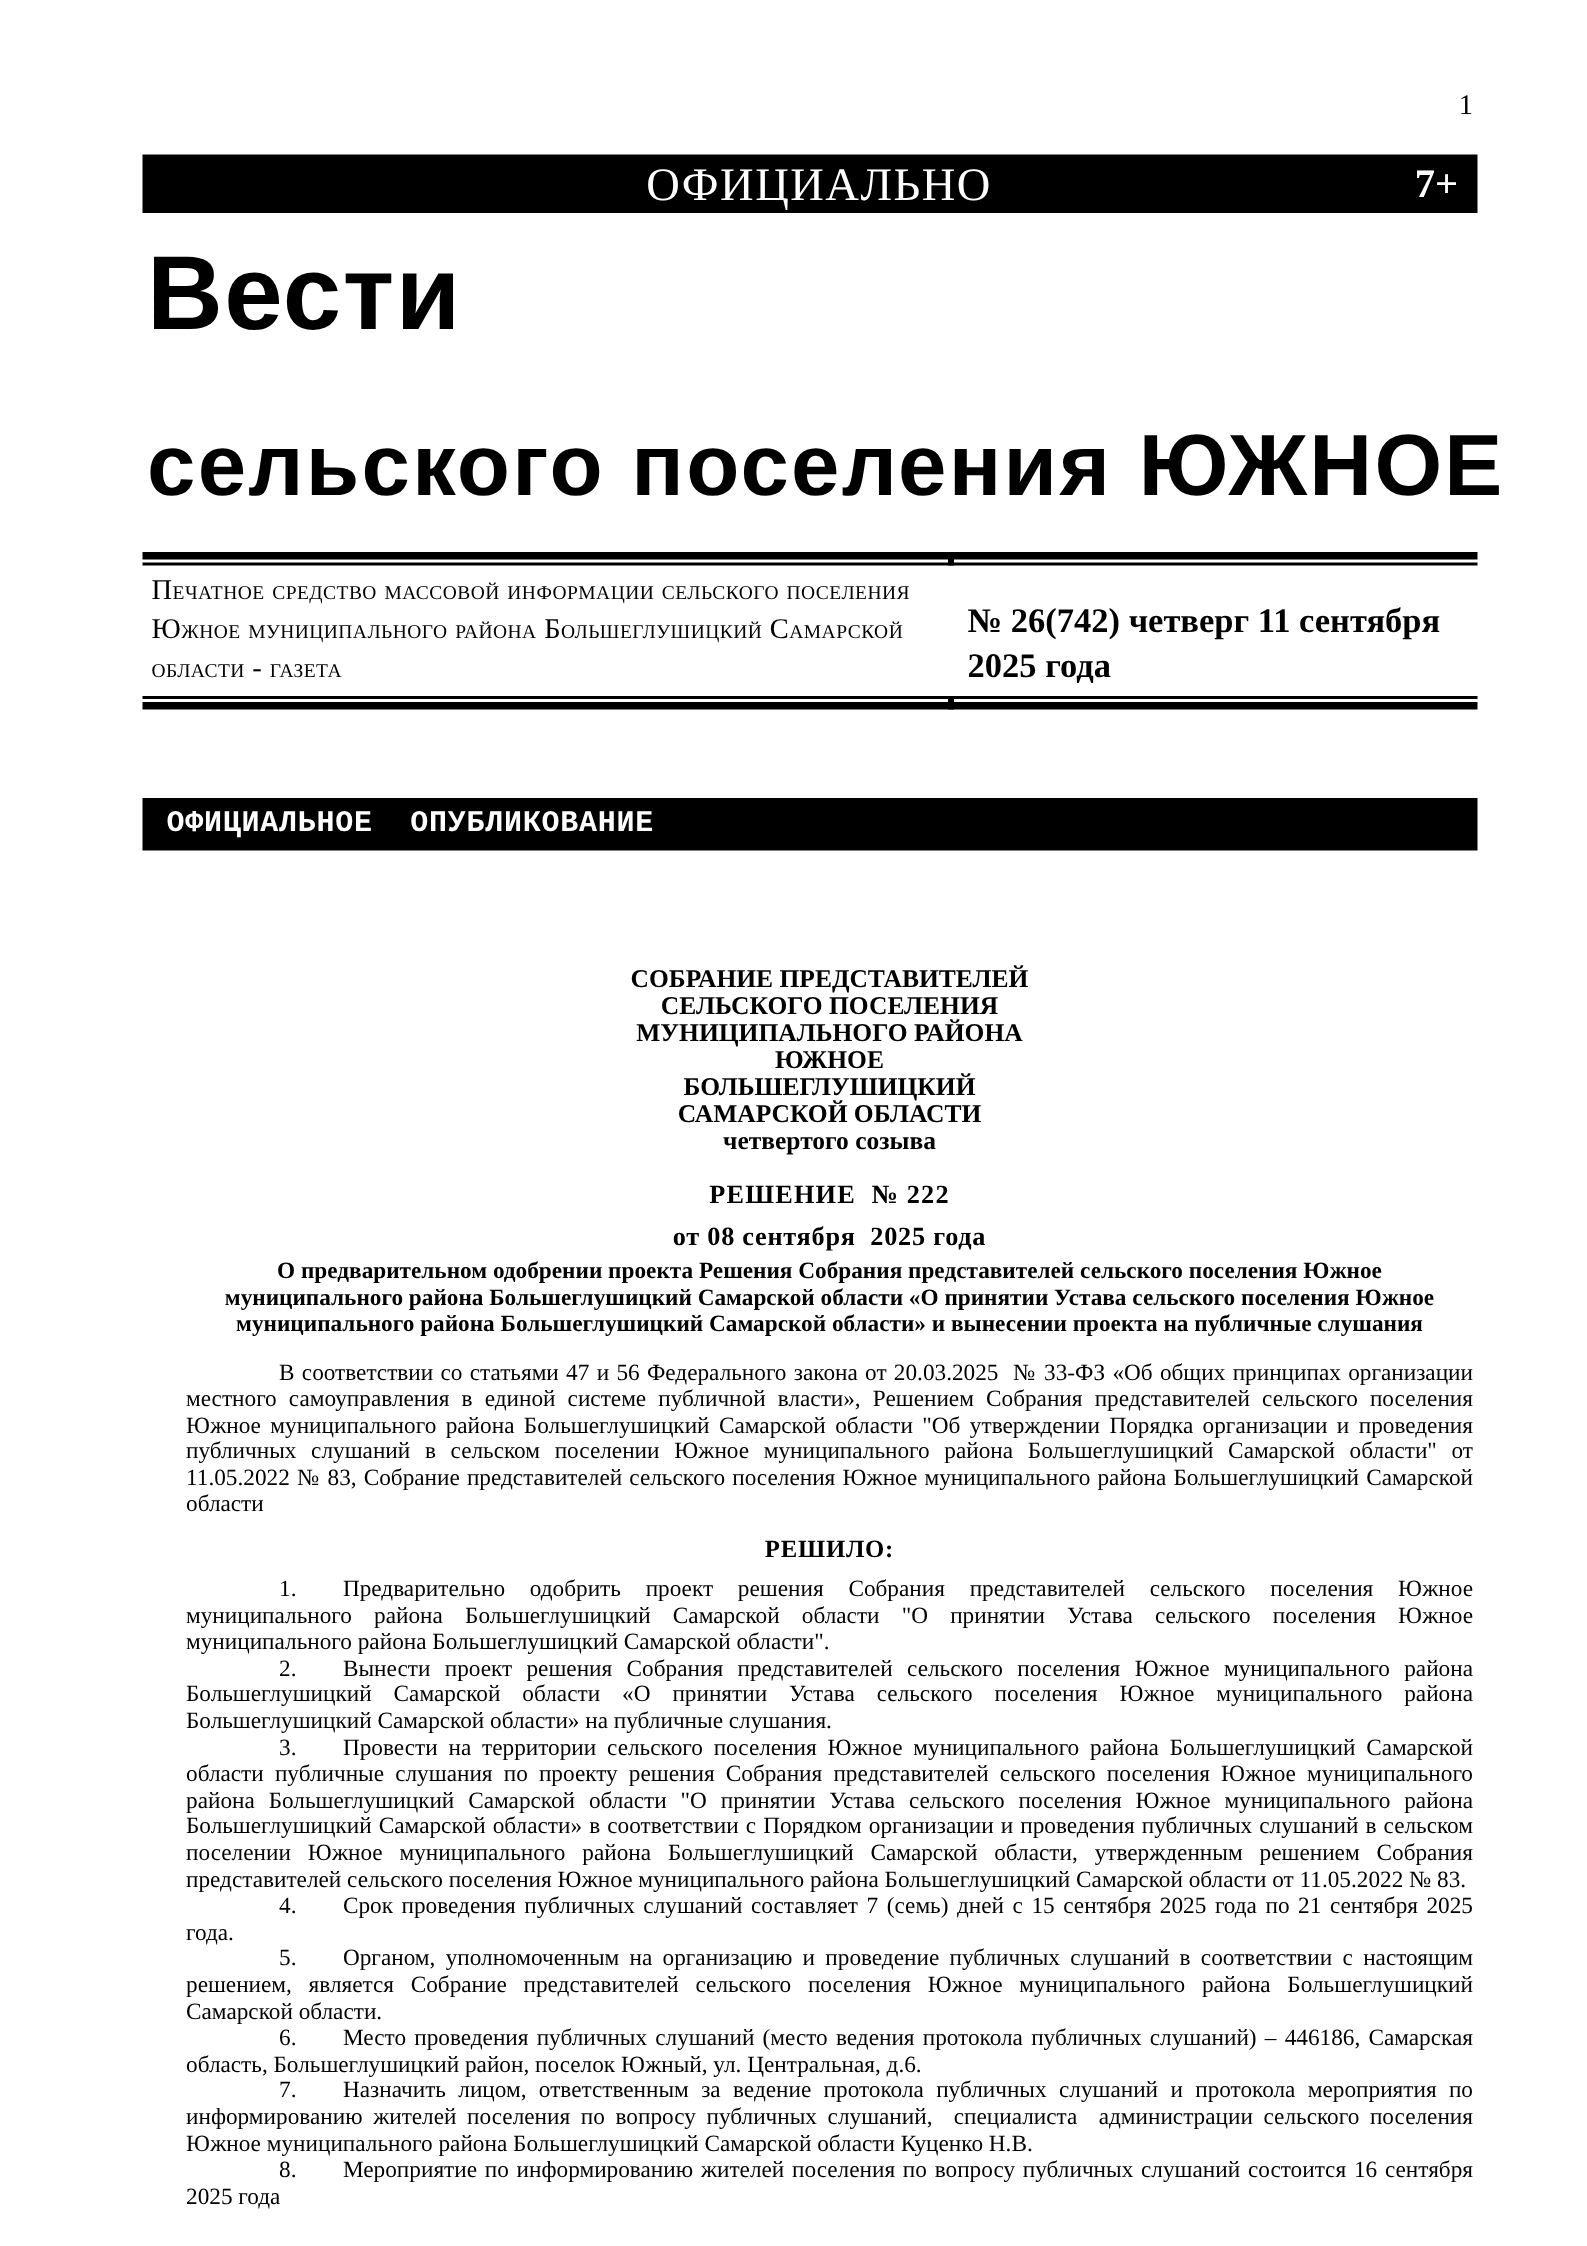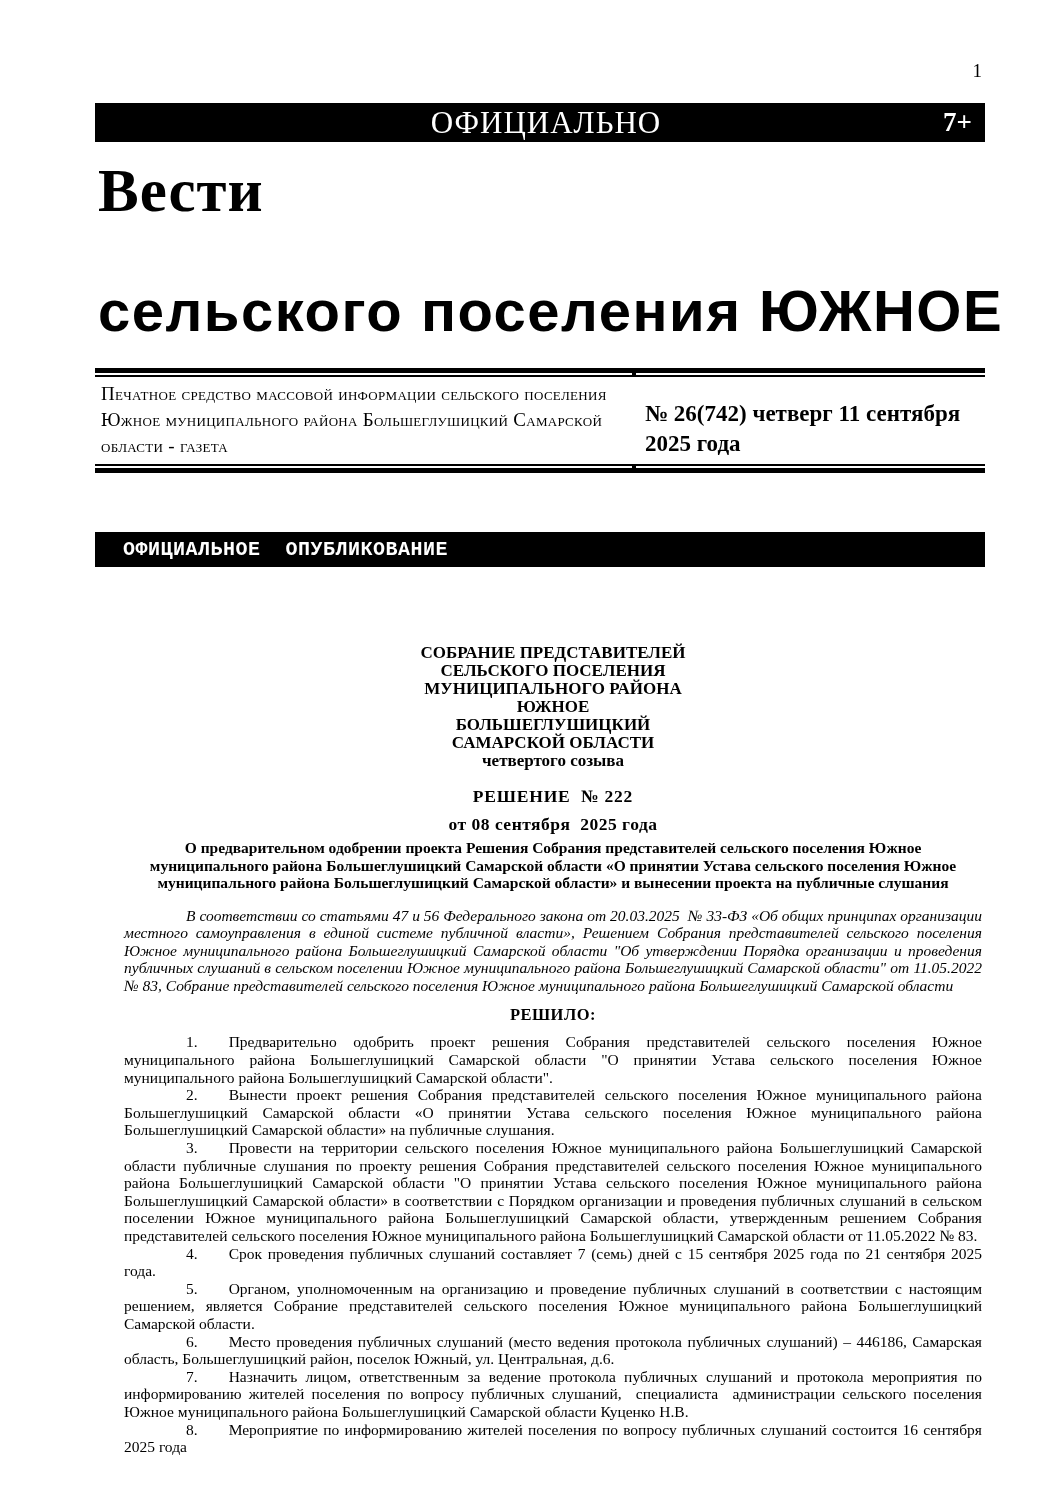--- a/index.html
+++ b/index.html
@@ -8,45 +8,45 @@
     overflow:hidden;font-family:"Liberation Serif",serif;
   }
   .pageno{position:absolute;top:60px;right:76px;font-size:19px;}
   
   .bar1{position:absolute;top:103px;left:95px;width:890px;height:39px;background:#000;color:#fff;}
   .bar1-title{position:absolute;inset:0;display:flex;align-items:center;justify-content:center;
     font-size:31px;letter-spacing:1px;padding-left:12px;}
   .bar1-age{position:absolute;right:13px;top:0;bottom:0;display:flex;align-items:center;
     font-weight:700;font-size:27px;}
   
-  .title{position:absolute;top:160px;left:98px;font-family:Liberation Serif, serif;
-    font-weight:700;font-size:61px;line-height:1;letter-spacing:1px;}
+  .title{position:absolute;top:160px;left:98px;font-family:Liberation Sans, sans-serif;
+    font-weight:700;font-size:70px;line-height:1;letter-spacing:1px;}
   .subtitle{position:absolute;top:282px;left:98px;font-family:"Liberation Sans",sans-serif;
     font-weight:700;font-size:58px;line-height:1;letter-spacing:1.5px;white-space:nowrap;}
   
   .mh{position:absolute;top:368px;left:95px;width:890px;}
   .rule-thick{height:5px;background:#000;}
   .rule-thin-t{height:2px;background:#000;margin-top:2px;}
   .rule-thin-b{height:2px;background:#000;margin-bottom:2px;}
   .mh-inner{display:flex;padding:4px 6px 5px 6px;}
   .mh-left{width:534px;font-variant:small-caps;font-size:19px;line-height:26px;letter-spacing:.3px;}
   .mh-right{flex:1;margin-left:10px;font-weight:700;font-size:23px;line-height:30px;padding-top:18px;}
   .tick-t{position:absolute;top:0;left:537px;width:4px;height:9px;background:#000;}
   .tick-b{position:absolute;bottom:0;left:537px;width:4px;height:9px;background:#000;}
   
   .bar2{position:absolute;top:532px;left:95px;width:890px;height:35px;background:#000;color:#fff;
-    display:flex;align-items:center;box-sizing:border-box;padding-left:28px;
+    display:flex;align-items:center;box-sizing:border-box;padding-left:16px;
     font-family:"Liberation Mono",monospace;font-weight:700;font-size:20px;letter-spacing:.5px;}
   
   .doc{position:absolute;top:644px;left:100px;width:858px;font-size:15.5px;line-height:17.6px;margin-left:24px;}
   .authority{text-align:center;font-weight:700;font-size:17px;line-height:18px;}
   .decision{margin-top:16px;text-align:center;font-weight:700;font-size:17.5px;line-height:20px;letter-spacing:.8px;}
   .ddate{margin-top:8px;text-align:center;font-weight:700;font-size:17.5px;line-height:20px;letter-spacing:.5px;}
   .subject{margin-top:5px;text-align:center;font-weight:700;font-size:15.5px;line-height:17.5px;}
-  .preamble{margin:15px 0 0 0;text-align:justify;text-indent:62px;font-style:italic;}
+  .preamble{margin:15px 0 0 0;text-align:justify;text-indent:62px;}
   .resolved{margin-top:12px;text-align:center;font-weight:700;font-size:16.5px;line-height:18px;letter-spacing:.5px;}
   .items{margin-top:9px;}
   .item{margin:0;text-align:justify;text-indent:62px;}
   .tab{display:inline-block;width:31px;}
 </style>
 </head>
 <body>
 
 <div class="page">
 

